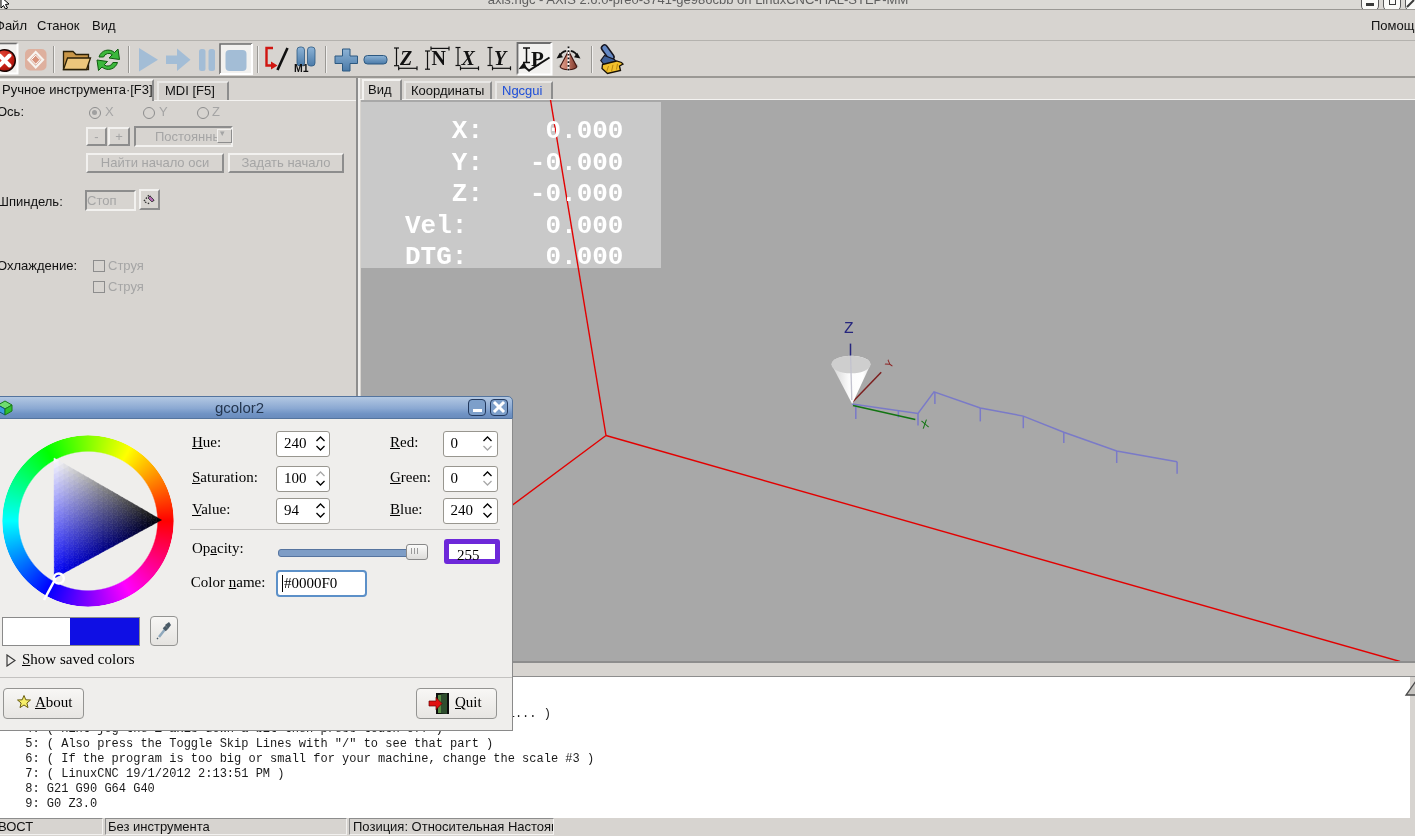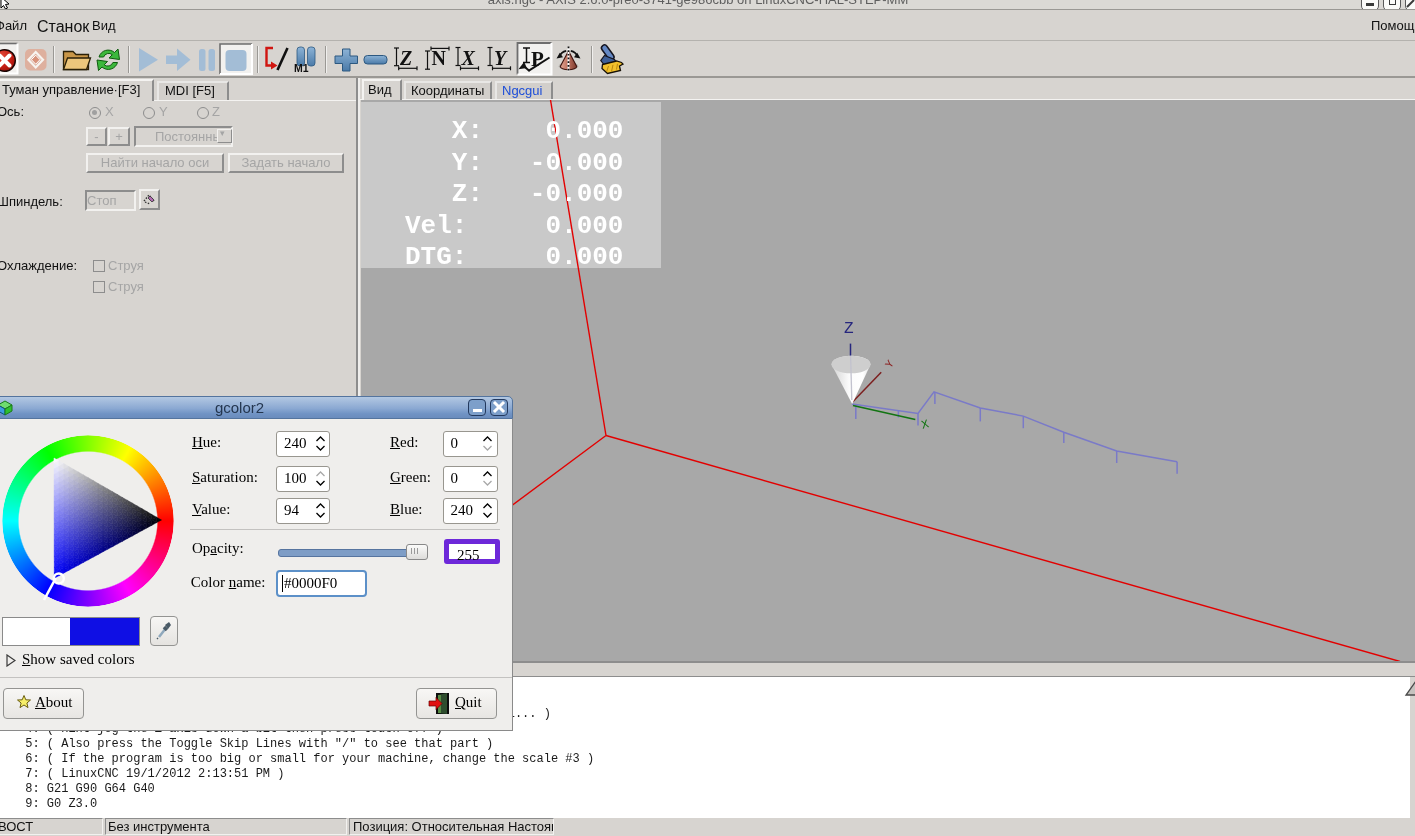--- a/index.html
+++ b/index.html
@@ -25,21 +25,21 @@
   <div class="a" style="left:1389px;top:-2px;width:5px;height:4.5px;border:1.5px solid #3a3a3a"></div>
   <div class="a" style="left:1405px;top:-8px;width:14px;height:17px;border:1px solid #5a5a5a;border-radius:2px 2px 5px 5px;background:#fbfbf9"></div>
   <svg class="a" style="left:1406px;top:0" width="9" height="8">
       <line x1="1" y1="7" x2="8" y2="0" stroke="#3a3a3a" stroke-width="2"></line>
     </svg>
 </div>
 <div class="a" style="left:0;top:9px;width:1415px;height:1px;background:#9a9894"></div>
 
 <div class="a" style="left:0;top:10px;width:1415px;height:30px;background:#d7d4d0">
   <div class="a" style="left:-5px;top:8px;font-size:13px;color:#111">Файл</div>
-  <div class="a" style="left:37px;top:8px;font-size:16px;color:#111">Станок</div>
+  <div class="a" style="left:37px;top:8px;font-size:13px;color:#111">Станок</div>
   <div class="a" style="left:92px;top:8px;font-size:13px;color:#111">Вид</div>
   <div class="a" style="left:1371px;top:8px;font-size:13px;color:#111">Помощь</div>
 </div>
 <div class="a" style="left:0;top:40px;width:1415px;height:1px;background:#b4b2ae"></div>
 
 <div class="a" style="left:0;top:41px;width:1415px;height:36px;background:#d7d4d0" id="toolbar">
 <svg class="a" style="left:0;top:0" width="660" height="36" viewBox="0 0 660 36">
   <defs>
     <radialGradient id="estop" cx="0.35" cy="0.3" r="0.9">
       <stop offset="0" stop-color="#e24a3a"></stop>
@@ -181,21 +181,21 @@
   <path d="M602.5 23.5 L616.5 20 L621.5 21.5 L623 23 L619.5 25 L620.5 29.5 L607.5 32.5 L602 27.5 Z" fill="#f2c12c" stroke="#161006" stroke-width="1.3"></path>
   <path d="M608.5 25 L606.5 31 M613 23.8 L611.5 30.5 M617.5 22.8 L616.5 28.5" stroke="#b8860f" stroke-width="1"></path>
 </svg>
 </div>
 <div class="a" style="left:0;top:76px;width:1415px;height:2px;background:#9a9894"></div>
 <div class="a" style="left:0;top:78px;width:1415px;height:1px;background:#f0efed"></div>
 
 <div class="a" id="leftpanel" style="left:0;top:78px;width:356px;height:585px;background:#d7d4d0">
 
   <div class="a" style="left:-6px;top:1px;width:160px;height:22px;background:#d7d4d0;border-top:2px solid #f4f3f1;border-left:2px solid #f4f3f1;border-right:2px solid #8d8d8d;box-sizing:border-box;z-index:2"></div>
-  <div class="a" style="left:2px;top:4px;font-size:13px;color:#111;z-index:3;white-space:nowrap">Туман управление·[F3]</div>
+  <div class="a" style="left:2px;top:4px;font-size:13px;color:#111;z-index:3;white-space:nowrap">Ручное инструмента·[F3]</div>
   <div class="a" style="left:157px;top:3px;width:72px;height:20px;background:#d2cfcb;border-top:2px solid #e8e7e5;border-left:2px solid #e8e7e5;border-right:2px solid #8d8d8d;box-sizing:border-box"></div>
   <div class="a" style="left:165px;top:5px;font-size:13px;color:#111;z-index:3">MDI [F5]</div>
   <div class="a" style="left:0;top:22px;width:356px;height:1px;background:#f4f3f1;z-index:1"></div>
 
   <div class="a" style="left:-3px;top:26px;font-size:13px;color:#111">Ось:</div>
   <div class="a" style="left:89px;top:29px;width:10px;height:10px;border-radius:50%;border:1px solid #8d8d8d;background:#d7d4d0"></div>
   <div class="a" style="left:92px;top:32px;width:5px;height:5px;border-radius:50%;background:#a0a0a0"></div>
   <div class="a dis" style="left:105px;top:26px;font-size:13px">X</div>
   <div class="a" style="left:143px;top:29px;width:10px;height:10px;border-radius:50%;border:1px solid #8d8d8d;background:#d7d4d0"></div>
   <div class="a dis" style="left:159px;top:26px;font-size:13px">Y</div>

